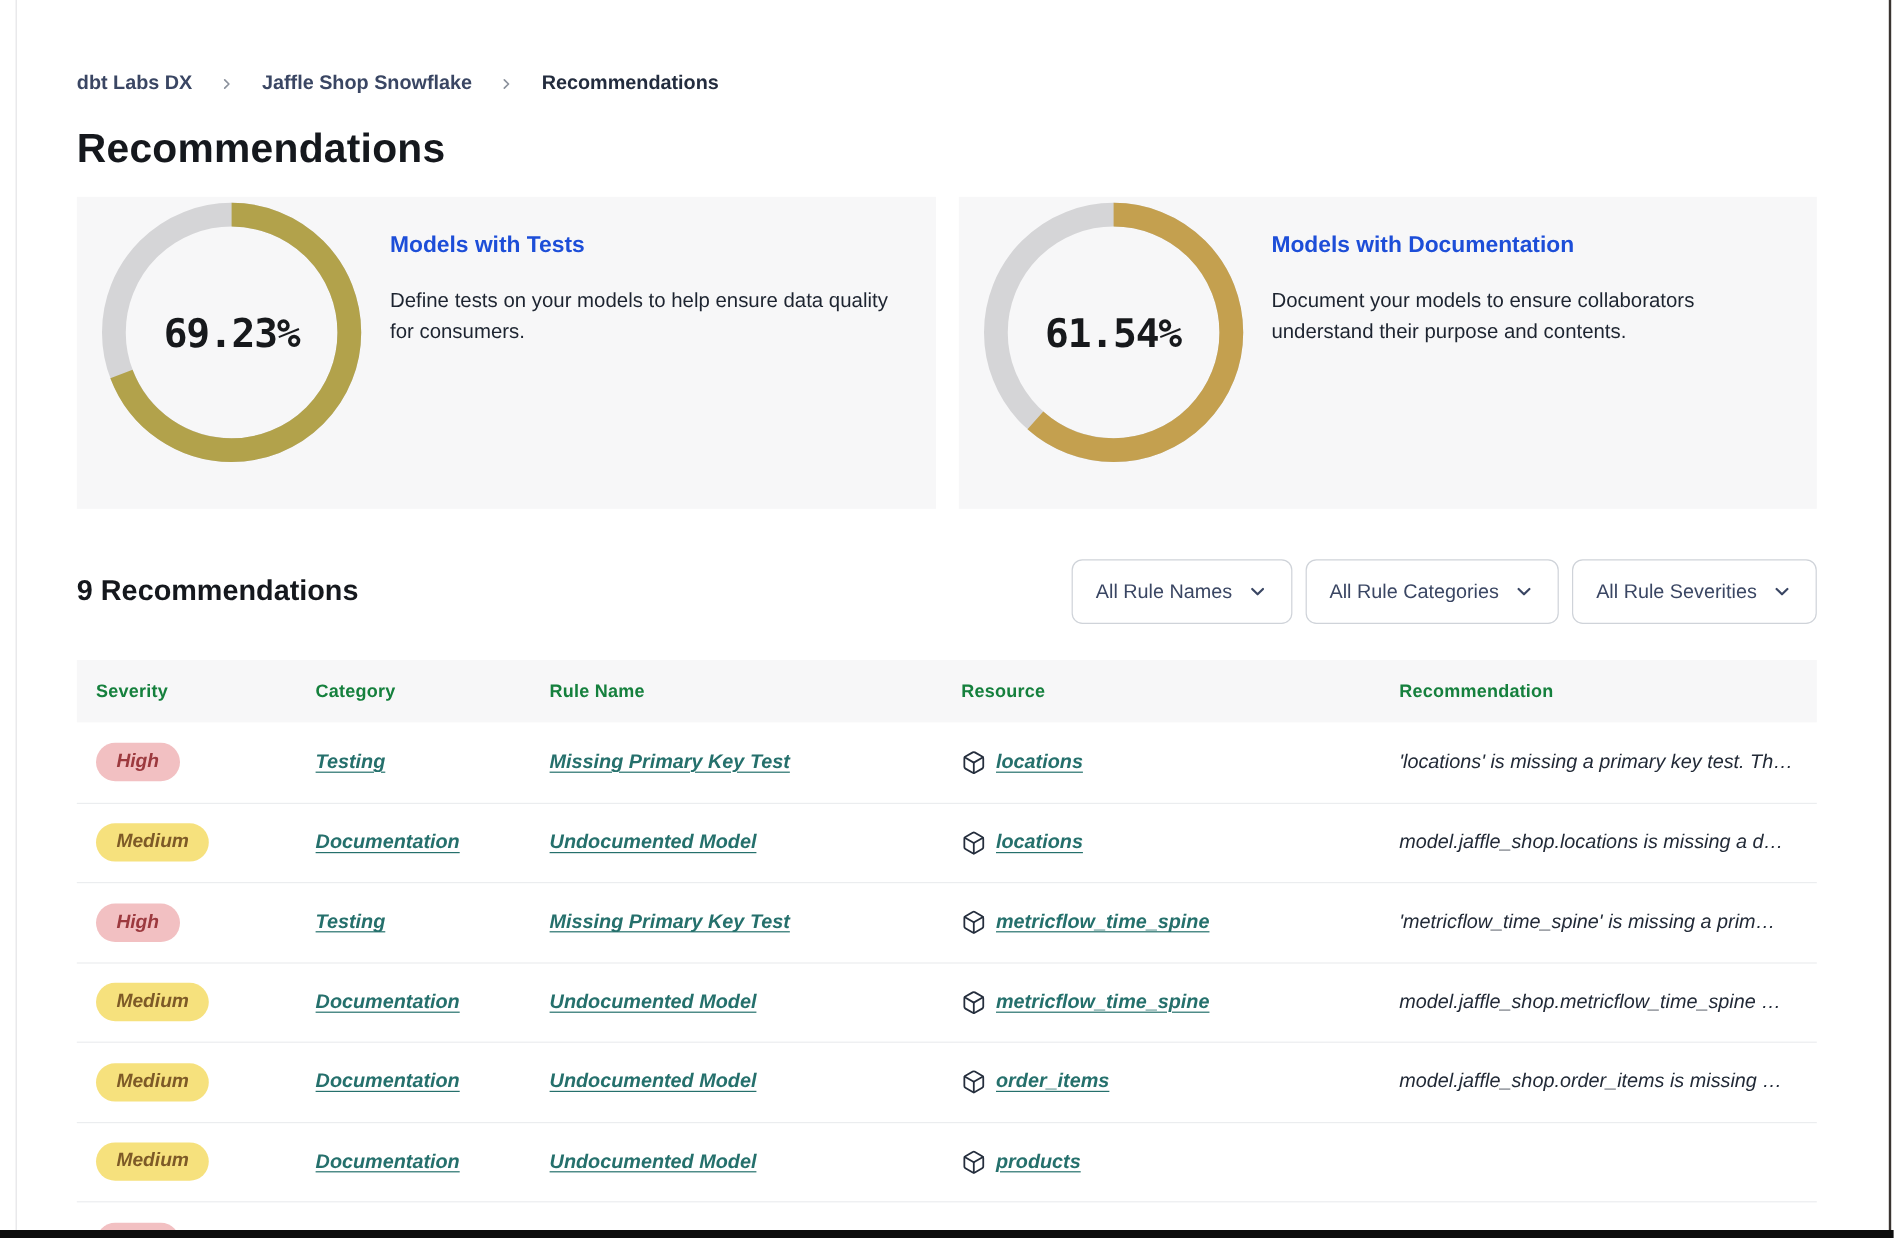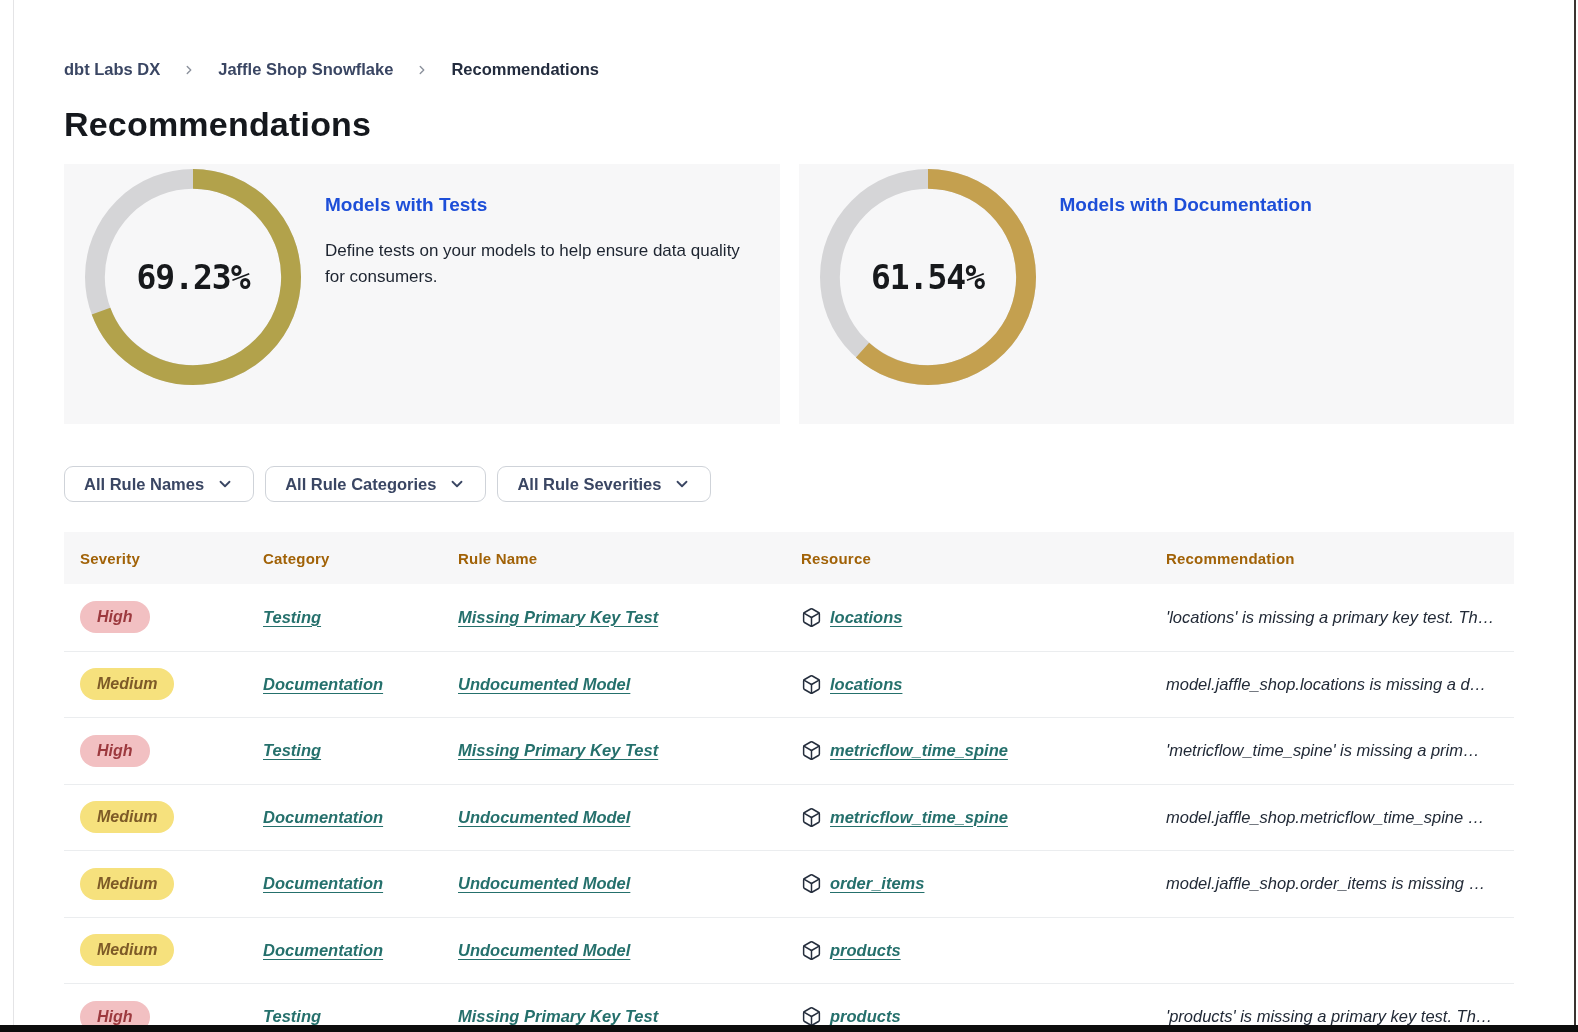--- a/index.html
+++ b/index.html
@@ -26,29 +26,29 @@
   .donut-label { position:absolute; inset:0; display:flex; align-items:center; justify-content:center;
     font-family:"DejaVu Sans Mono", monospace; font-size:33px; font-weight:600; color:#17191c; letter-spacing:-1px; }
   .card-text { position:absolute; left:261px; top:30px; right:24px; }
   .card-title { font-size:19px; font-weight:700; color:#1d4ed8; }
   .card-desc { margin-top:22px; font-size:17px; line-height:1.55; color:#1d2430; max-width:450px; }
 
   
   .list-header { display:flex; align-items:center; justify-content:space-between; margin-top:42px; }
   .rec-count { font-size:24px; font-weight:700; color:#15181d; }
   .filters { display:flex; gap:11px; }
-  .filter-btn { display:flex; align-items:center; gap:12px; height:36px; padding:0 19px; background:#fff;
+  .filter-btn { display:flex; align-items:center; gap:12px; height:54px; padding:0 19px; background:#fff;
     border:1px solid #cfd3d9; border-radius:9px; font-family:"Liberation Sans", sans-serif;
-    font-size:16.5px; font-weight:700; color:#3a4663; cursor:pointer; }
+    font-size:16.5px; font-weight:400; color:#3a4663; cursor:pointer; }
   .filter-btn svg { stroke:#3a4663; }
 
   
   .table { margin-top:30px; }
   .trow { display:grid; grid-template-columns:183px 195px 343px 365px 1fr; align-items:center; }
-  .thead { background:#f7f7f8; height:52px; font-size:15px; font-weight:700; color:#a16207; letter-spacing:.2px; }
+  .thead { background:#f7f7f8; height:52px; font-size:15px; font-weight:700; color:#15803d; letter-spacing:.2px; }
   .thead > div { padding-left:16px; }
   .tbody .trow { height:66.5px; border-top:1px solid #ebedef; }
   .tbody .trow:first-child { border-top:none; }
   .tbody .trow > div { padding-left:16px;font-style:italic; }
 
   .badge { display:inline-block; padding:7px 17px; border-radius:17px; font-size:16px; font-weight:700; }
   .badge-high { background:#f2c0c2; color:#9c393e; }
   .badge-medium { background:#f6e17d; color:#7d5a27; }
 
   .tlink { color:#25706c; font-weight:600; font-size:16.5px; text-decoration:underline;
@@ -101,25 +101,27 @@
     <div class="card">
       <div class="donut-wrap">
         <svg viewBox="0 0 220 220">
           <circle class="track" cx="110" cy="110" r="99" fill="none" stroke-width="20" stroke="#d5d5d7"></circle>
           <circle class="arc" cx="110" cy="110" r="99" fill="none" stroke-width="20" transform="rotate(-90 110 110)" stroke="#c4a04f" stroke-dasharray="382.8005515657934 622.0353454107791"></circle>
         </svg>
         <div class="donut-label">61.54%</div>
       </div>
       <div class="card-text">
         <div class="card-title">Models with Documentation</div>
+        <div class="card-desc">Document your models to ensure collaborators understand their purpose and contents.</div>
       </div>
     </div>
   </div>
 
   <div class="list-header">
+    <div class="rec-count">9 Recommendations</div>
     <div class="filters">
         <button class="filter-btn">
     <span>All Rule Names</span>
     <svg width="18" height="18" viewBox="0 0 24 24" fill="none" stroke-width="2.4" stroke-linecap="round" stroke-linejoin="round">
             <polyline points="6 9 12 15 18 9"></polyline>
           </svg>
   </button>
         <button class="filter-btn">
     <span>All Rule Categories</span>
     <svg width="18" height="18" viewBox="0 0 24 24" fill="none" stroke-width="2.4" stroke-linecap="round" stroke-linejoin="round">

